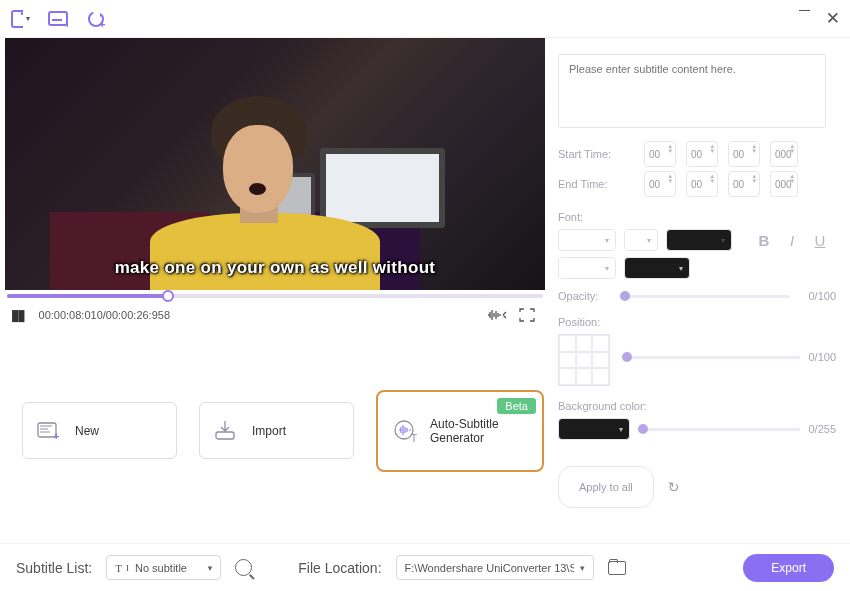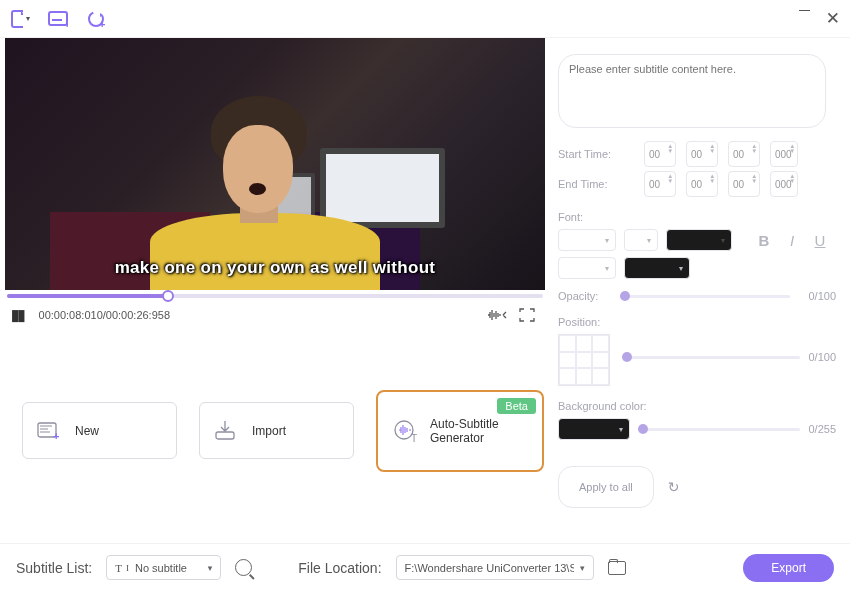--- a/index.html
+++ b/index.html
@@ -39,21 +39,21 @@
 .controls .rico { width:20px; height:14px; margin-left:12px; cursor:pointer; }
 
 .action-row { display:flex; gap:22px; padding:70px 22px 0 22px; }
 .action-card { flex:0 0 155px; height:57px; border:1px solid #dcdde2; border-radius:6px; display:flex; align-items:center; padding:0 14px; gap:12px; cursor:pointer; }
 .action-card.big { flex:0 0 168px; height:82px; border:2px solid #dd9240; border-radius:8px; position:relative; margin-top:-12px; }
 .action-card .aico { width:26px; height:22px; flex-shrink:0; }
 .action-card .lbl { font-size:12px; color:#333; }
 .action-card.big .beta { position:absolute; top:6px; right:6px; background:#5fc783; color:#fff; font-size:11px; padding:2px 8px; border-radius:3px; }
 
 .right-pane { flex:1; padding:16px 14px 8px 18px; display:flex; flex-direction:column; font-size:11px; color:#a5a7b2; background:#fff; }
-.sub-input { width:268px; height:74px; border:1px solid #e6e6ec; border-radius:18px; padding:8px 10px; font-size:11px; color:#949494; resize:none; outline:none; }
+.sub-input { width:268px; height:74px; border:1px solid #e6e6ec; border-radius:2px; padding:8px 10px; font-size:11px; color:#949494; resize:none; outline:none; }
 .time-row { display:flex; align-items:center; margin-top:13px; gap:10px; }
 .time-row .tlbl { width:76px; color:#a5a7b2; }
 .spin { width:32px; height:22px; border:1px solid #e6e6ec; border-radius:4px; display:flex; align-items:center; position:relative; padding:12px 4px; font-size:10px; color:#999; }
 .spin.w3 { width:28px; }
 .spin .arrows { position:absolute; right:3px; top:1px; display:flex; flex-direction:column; line-height:5px; font-size:7px; color:#b8b8c0; }
 .sect-label { margin-top:14px; color:#a5a7b2; }
 .sel-row { display:flex; gap:8px; margin-top:6px; align-items:center; }
 .sel { height:22px; border:1px solid #e6e6ec; border-radius:4px; position:relative; display:flex; align-items:center; padding:0 6px; }
 .sel .tri { margin-left:auto; font-size:8px; color:#b8b8c0; }
 .sw { background:#1b1b1b; border:1px solid #e6e6ec; }

